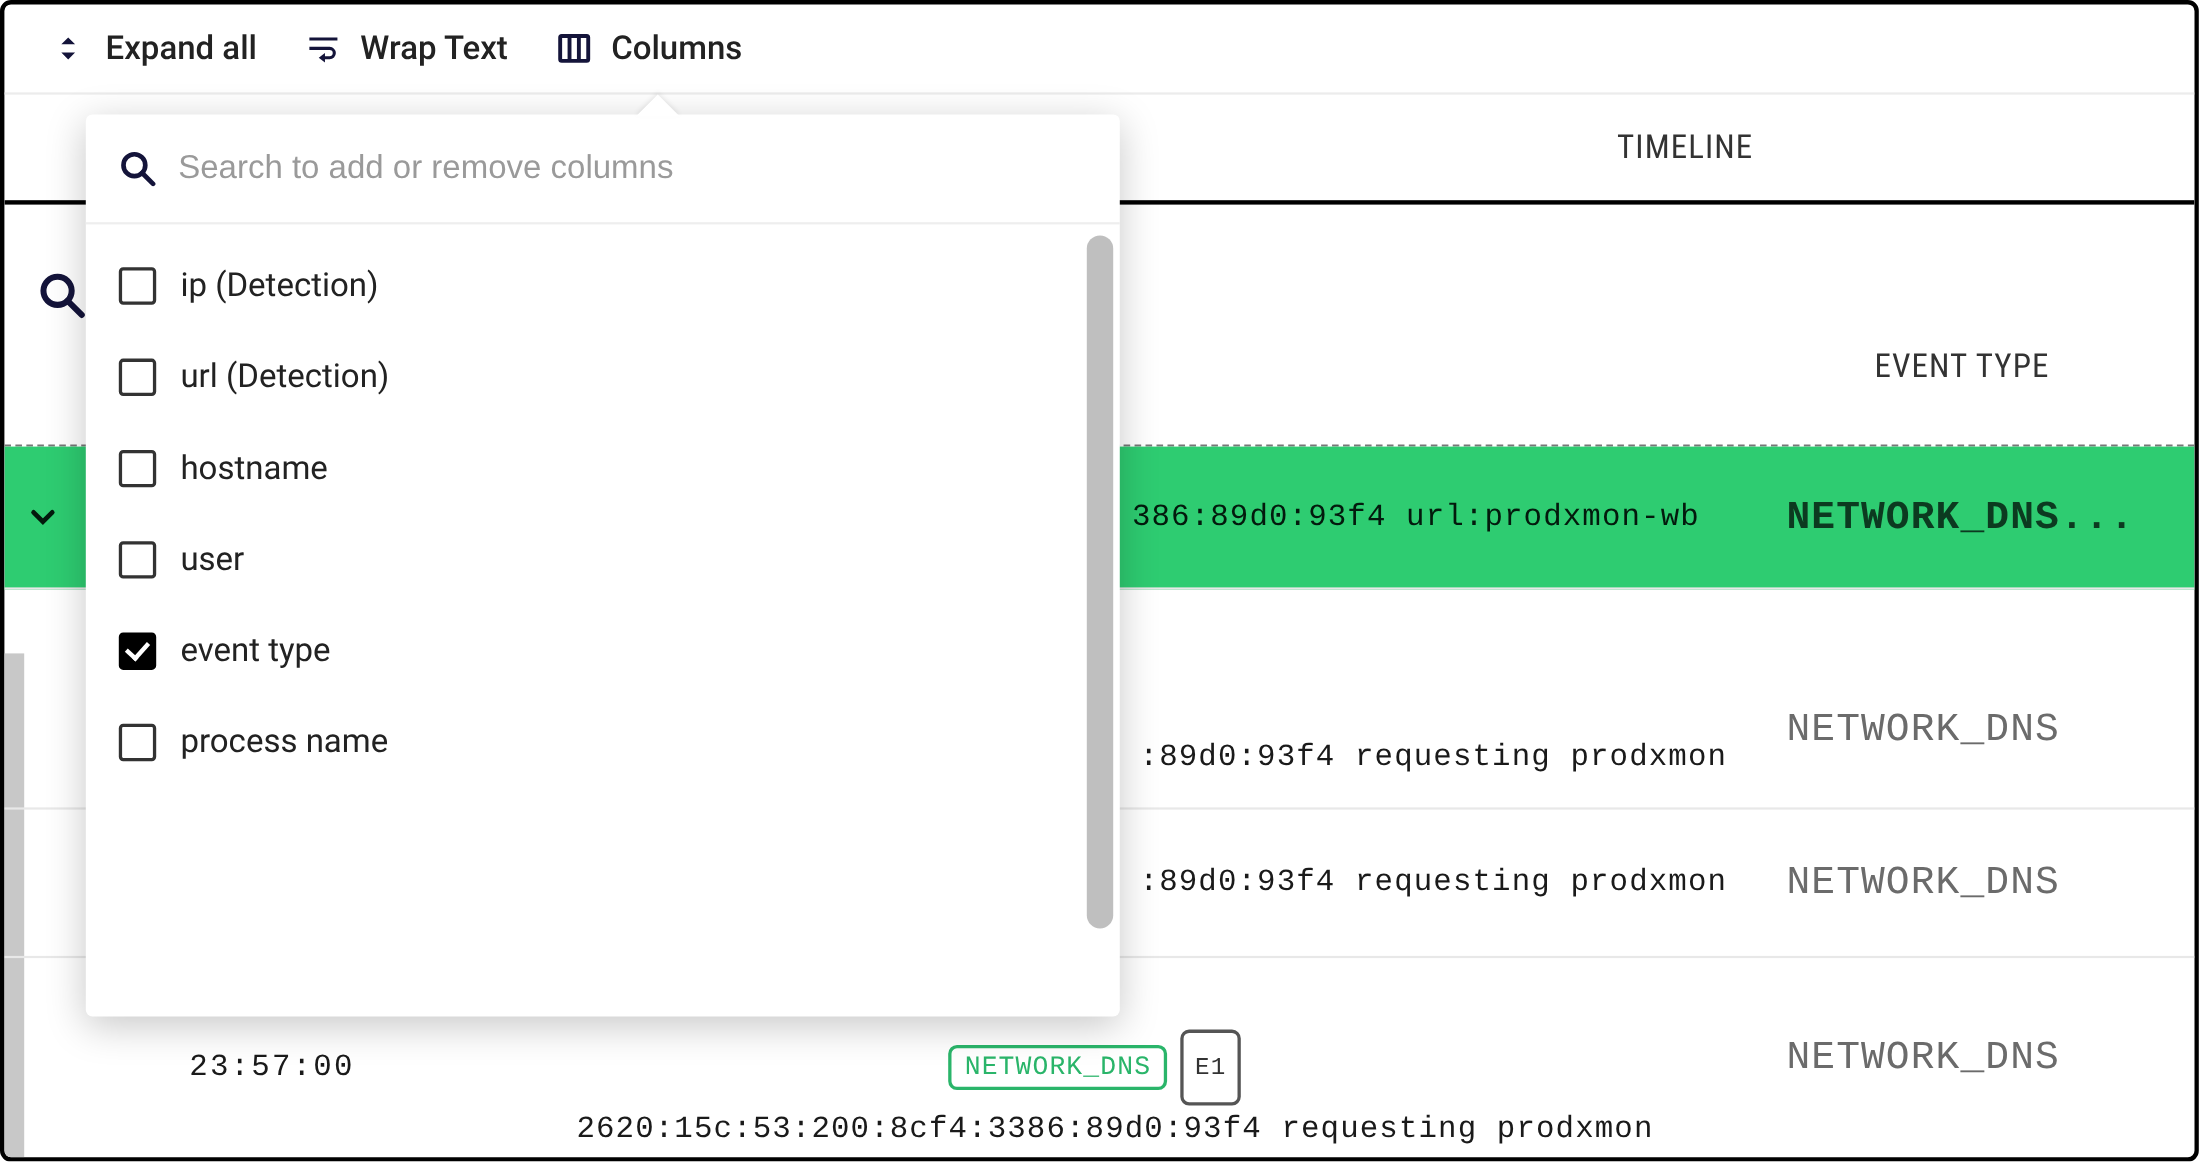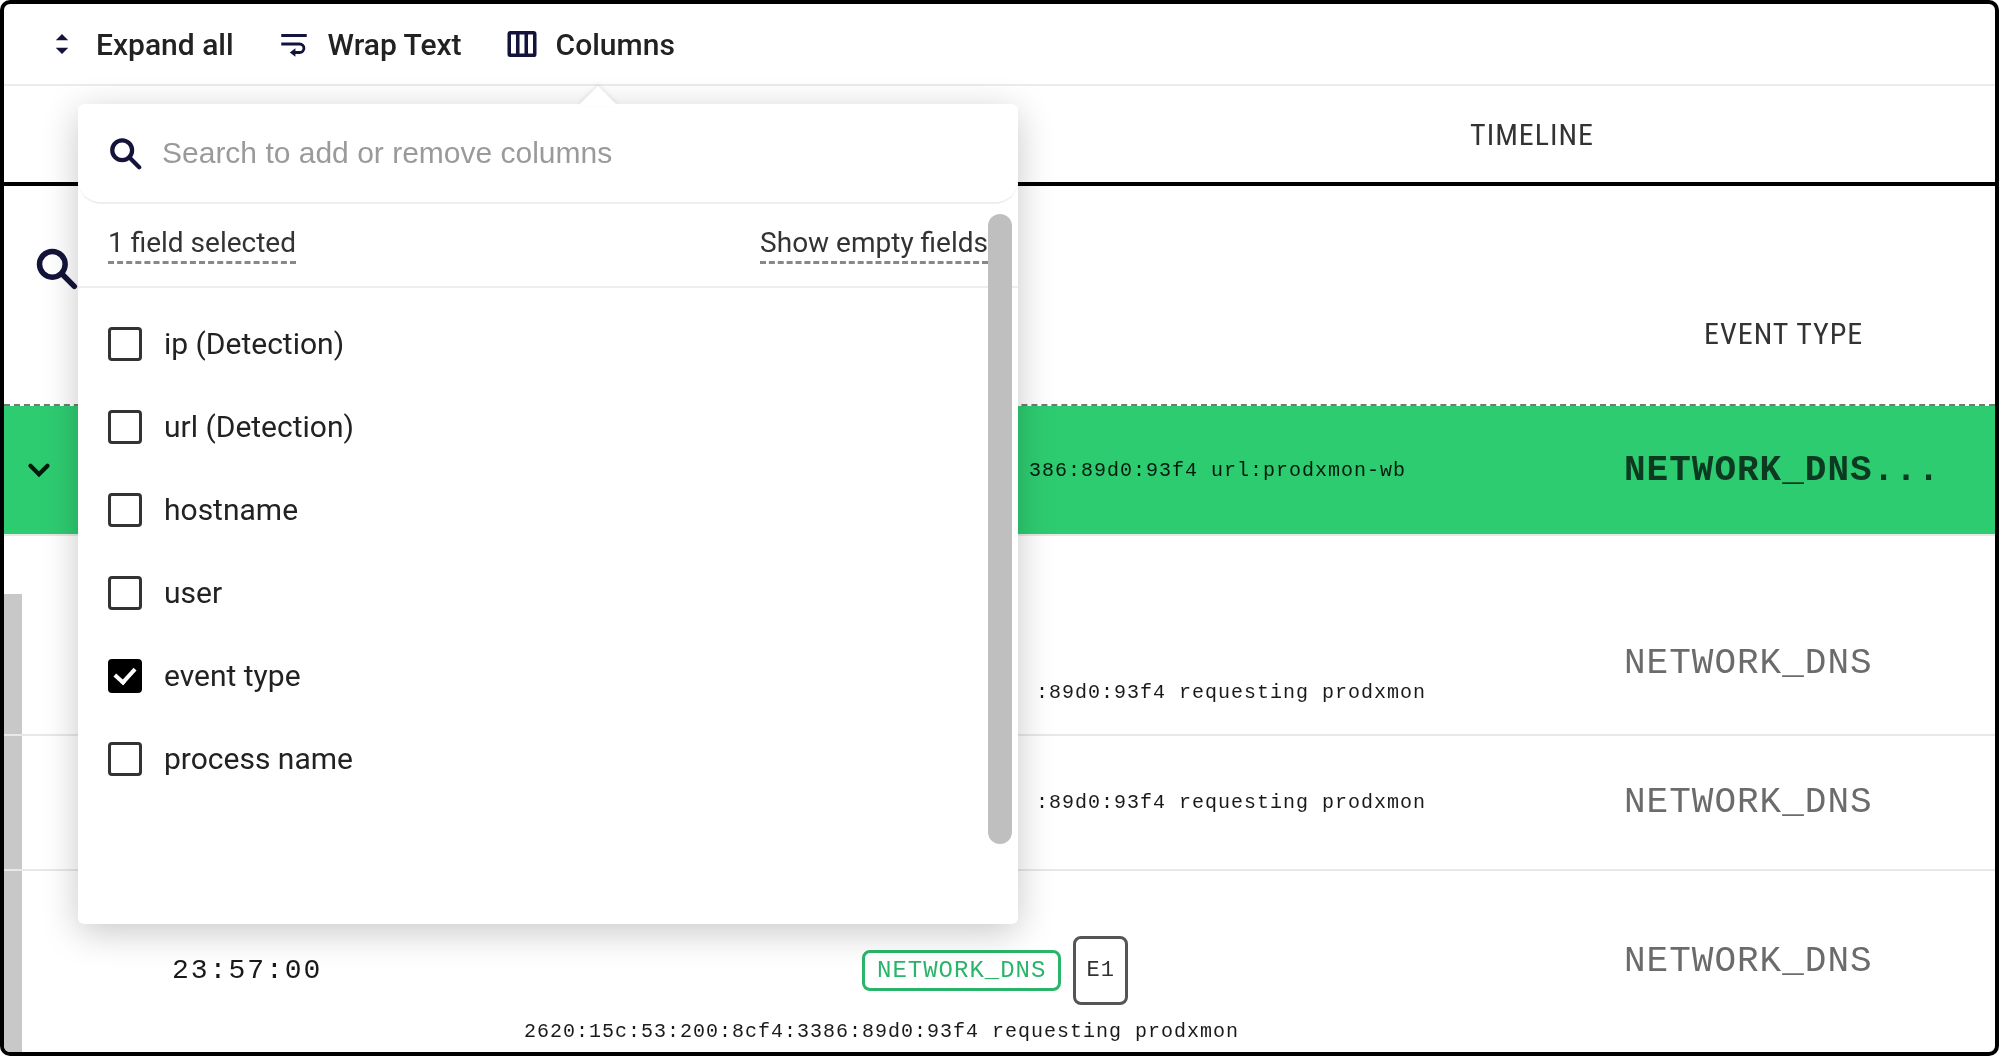--- a/index.html
+++ b/index.html
@@ -115,21 +115,21 @@
   .row .tags-col {
     width: 660px;
     display: flex;
     gap: 12px;
     align-items: center;
     padding-left: 150px;
   }
   .row .desc-col {
     flex: 1;
     font-family: "SFMono-Regular", Consolas, "Liberation Mono", Menlo, monospace;
-    font-size: 20px;
+    font-size: 28px;
     letter-spacing: 1px;
     white-space: nowrap;
     overflow: hidden;
   }
   .row .event-col {
     position: absolute;
     left: 1620px;
     font-family: "SFMono-Regular", Consolas, "Liberation Mono", Menlo, monospace;
     font-size: 36px;
     letter-spacing: 1px;
@@ -217,21 +217,20 @@
     border-right: 20px solid transparent;
     border-bottom: 20px solid #fff;
     filter: drop-shadow(0 -2px 2px rgba(0,0,0,0.08));
   }
   .dropdown .search {
     display: flex;
     align-items: center;
     gap: 20px;
     padding: 32px 30px;
     border-bottom: 2px solid #eee;
-    border-radius: 23px;
   }
   .dropdown .search input {
     border: none;
     outline: none;
     font-size: 30px;
     color: #333;
     width: 100%;
   }
   .dropdown .search input::placeholder { color: #9a9a9a; }
   .dropdown .meta {
@@ -381,24 +380,20 @@
     <div class="scrollbar"></div>
     <div class="search">
       <span>
         <svg viewBox="0 0 24 24" width="34" height="34">
             <circle cx="10" cy="10" r="7" fill="none" stroke="#14143a" stroke-width="3"></circle>
             <line x1="15" y1="15" x2="22" y2="22" stroke="#14143a" stroke-width="3" stroke-linecap="round"></line>
           </svg>
       </span>
       <input type="text" placeholder="Search to add or remove columns" style="">
     </div>
-    <div class="meta">
-      <span class="dotted">1 field selected</span>
-      <span class="dotted">Show empty fields</span>
-    </div>
     <div class="list">
       <div class="opt">
         <span class="cbx"></span>
         <span>ip (Detection)</span>
       </div>
       <div class="opt">
         <span class="cbx"></span>
         <span>url (Detection)</span>
       </div>
       <div class="opt">

